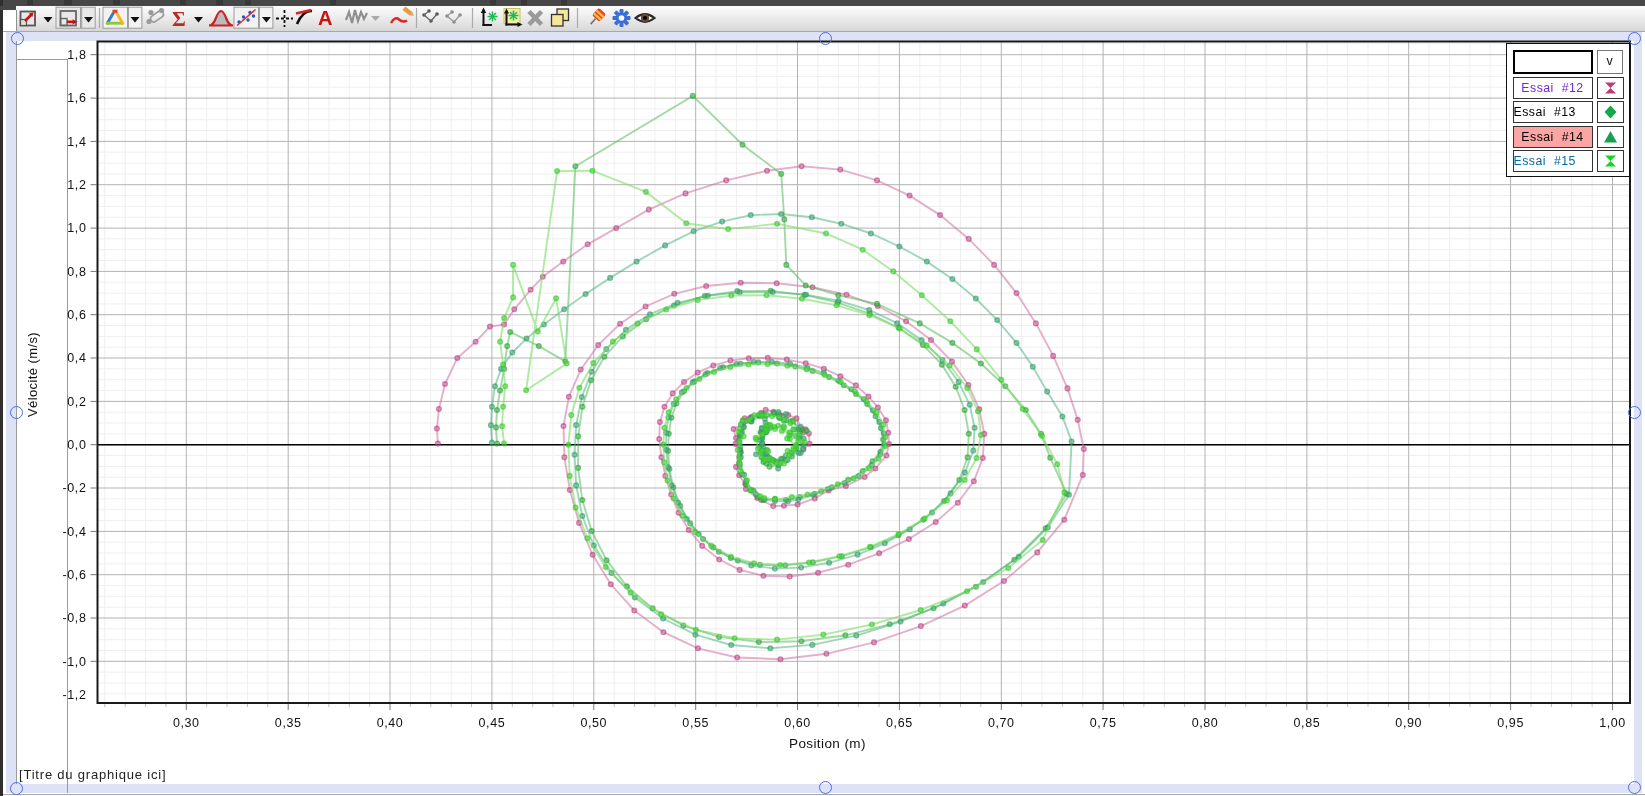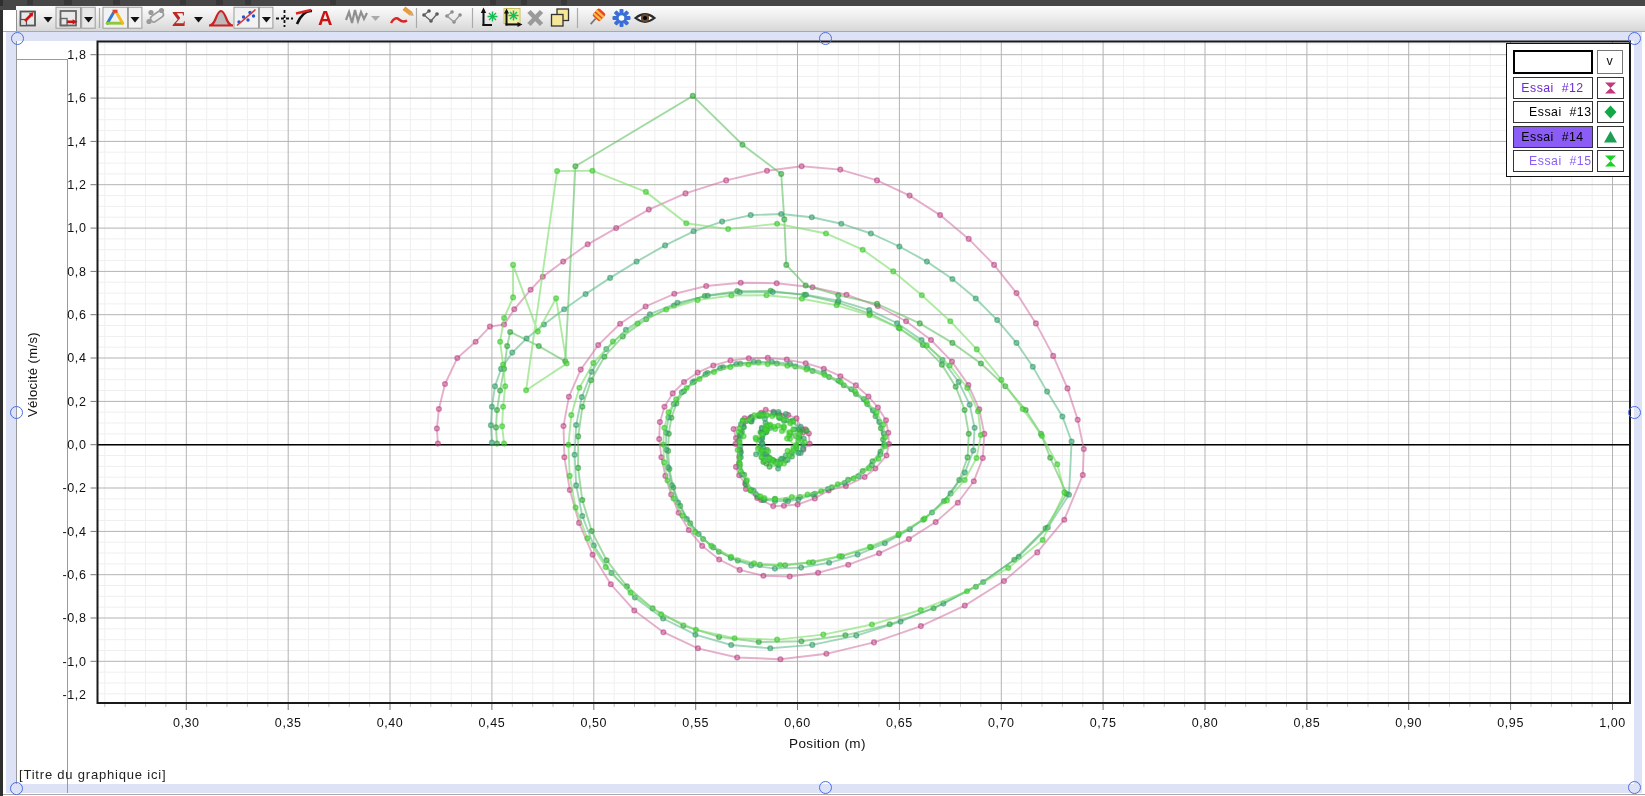--- a/index.html
+++ b/index.html
@@ -197,23 +197,23 @@
 <div class="abs" style="left:21px;top:362px;width:26px;height:18px;font-size:13px;color:#111;transform:rotate(-90deg) translate(0,0);transform-origin:center;white-space:nowrap;letter-spacing:0.4px">
     <span style="display:block;transform:translate(-33px,0)">Vélocité (m/s)</span>
   </div>
 <div class="abs" style="left:789px;top:736px;width:150px;text-align:left;font-size:13.5px;color:#111;letter-spacing:0.4px">Position (m)</div>
 <div class="abs" style="left:19px;top:767px;font-size:13px;color:#222;letter-spacing:0.8px">[Titre du graphique ici]</div>
 
 <div class="abs" style="left:1506px;top:42.5px;width:122px;height:132.5px;background:#fff;border:1.6px solid #111;z-index:5">
   <div class="abs" style="left:5.5px;top:6.5px;width:76px;height:19.5px;background:#fff;border:2px solid #000"></div>
   <div class="abs" style="left:89.5px;top:6.5px;width:24px;height:21.5px;background:#fff;border:1px solid #777;text-align:center;font-size:12.5px;line-height:21px;color:#111">v</div>
   <div class="abs" style="left:5.5px;top:33.5px;width:78px;height:20px;background:#fff;border:1px solid #333;text-align:center;font-size:12.3px;line-height:20px;letter-spacing:0.5px;color:#6d28d9">Essai&nbsp;&nbsp;#12</div>
-  <div class="abs" style="left:5.5px;top:57.9px;width:78px;height:20px;background:#fff;border:1px solid #333;text-align:right;font-size:12.3px;line-height:20px;letter-spacing:0.5px;color:#000">Essai&nbsp;&nbsp;#13</div>
-  <div class="abs" style="left:5.5px;top:82.3px;width:78px;height:20px;background:#8b5cf6;border:1px solid #333;text-align:center;font-size:12.3px;line-height:20px;letter-spacing:0.5px;color:#000">Essai&nbsp;&nbsp;#14</div>
-  <div class="abs" style="left:5.5px;top:106.7px;width:78px;height:20px;background:#fff;border:1px solid #333;text-align:right;font-size:12.3px;line-height:20px;letter-spacing:0.5px;color:#8b5cf6">Essai&nbsp;&nbsp;#15</div>
+  <div class="abs" style="left:5.5px;top:57.9px;width:78px;height:20px;background:#fff;border:1px solid #333;text-align:left;font-size:12.3px;line-height:20px;letter-spacing:0.5px;color:#000">Essai&nbsp;&nbsp;#13</div>
+  <div class="abs" style="left:5.5px;top:82.3px;width:78px;height:20px;background:#fca5a5;border:1px solid #333;text-align:center;font-size:12.3px;line-height:20px;letter-spacing:0.5px;color:#000">Essai&nbsp;&nbsp;#14</div>
+  <div class="abs" style="left:5.5px;top:106.7px;width:78px;height:20px;background:#fff;border:1px solid #333;text-align:left;font-size:12.3px;line-height:20px;letter-spacing:0.5px;color:#0369a1">Essai&nbsp;&nbsp;#15</div>
   <div class="abs" style="left:89.5px;top:33.5px;width:25px;height:20px;background:#fff;border:1px solid #333"><svg width="25" height="20">
         <path d="M7 4.5 L18 4.5 L12.5 10 L7 15.5 L18 15.5 L12.5 10 Z" fill="#c13b7c"></path>
       </svg></div>
   <div class="abs" style="left:89.5px;top:57.9px;width:25px;height:20px;background:#fff;border:1px solid #333"><svg width="25" height="20">
         <path d="M12.5 3.5 L18.5 10 L12.5 16.5 L6.5 10 Z" fill="#11a947"></path>
       </svg></div>
   <div class="abs" style="left:89.5px;top:82.3px;width:25px;height:20px;background:#fff;border:1px solid #333"><svg width="25" height="20">
         <path d="M12.5 4 L19 15.5 L6 15.5 Z" fill="#1d9e55"></path>
       </svg></div>
   <div class="abs" style="left:89.5px;top:106.7px;width:25px;height:20px;background:#fff;border:1px solid #333"><svg width="25" height="20">

